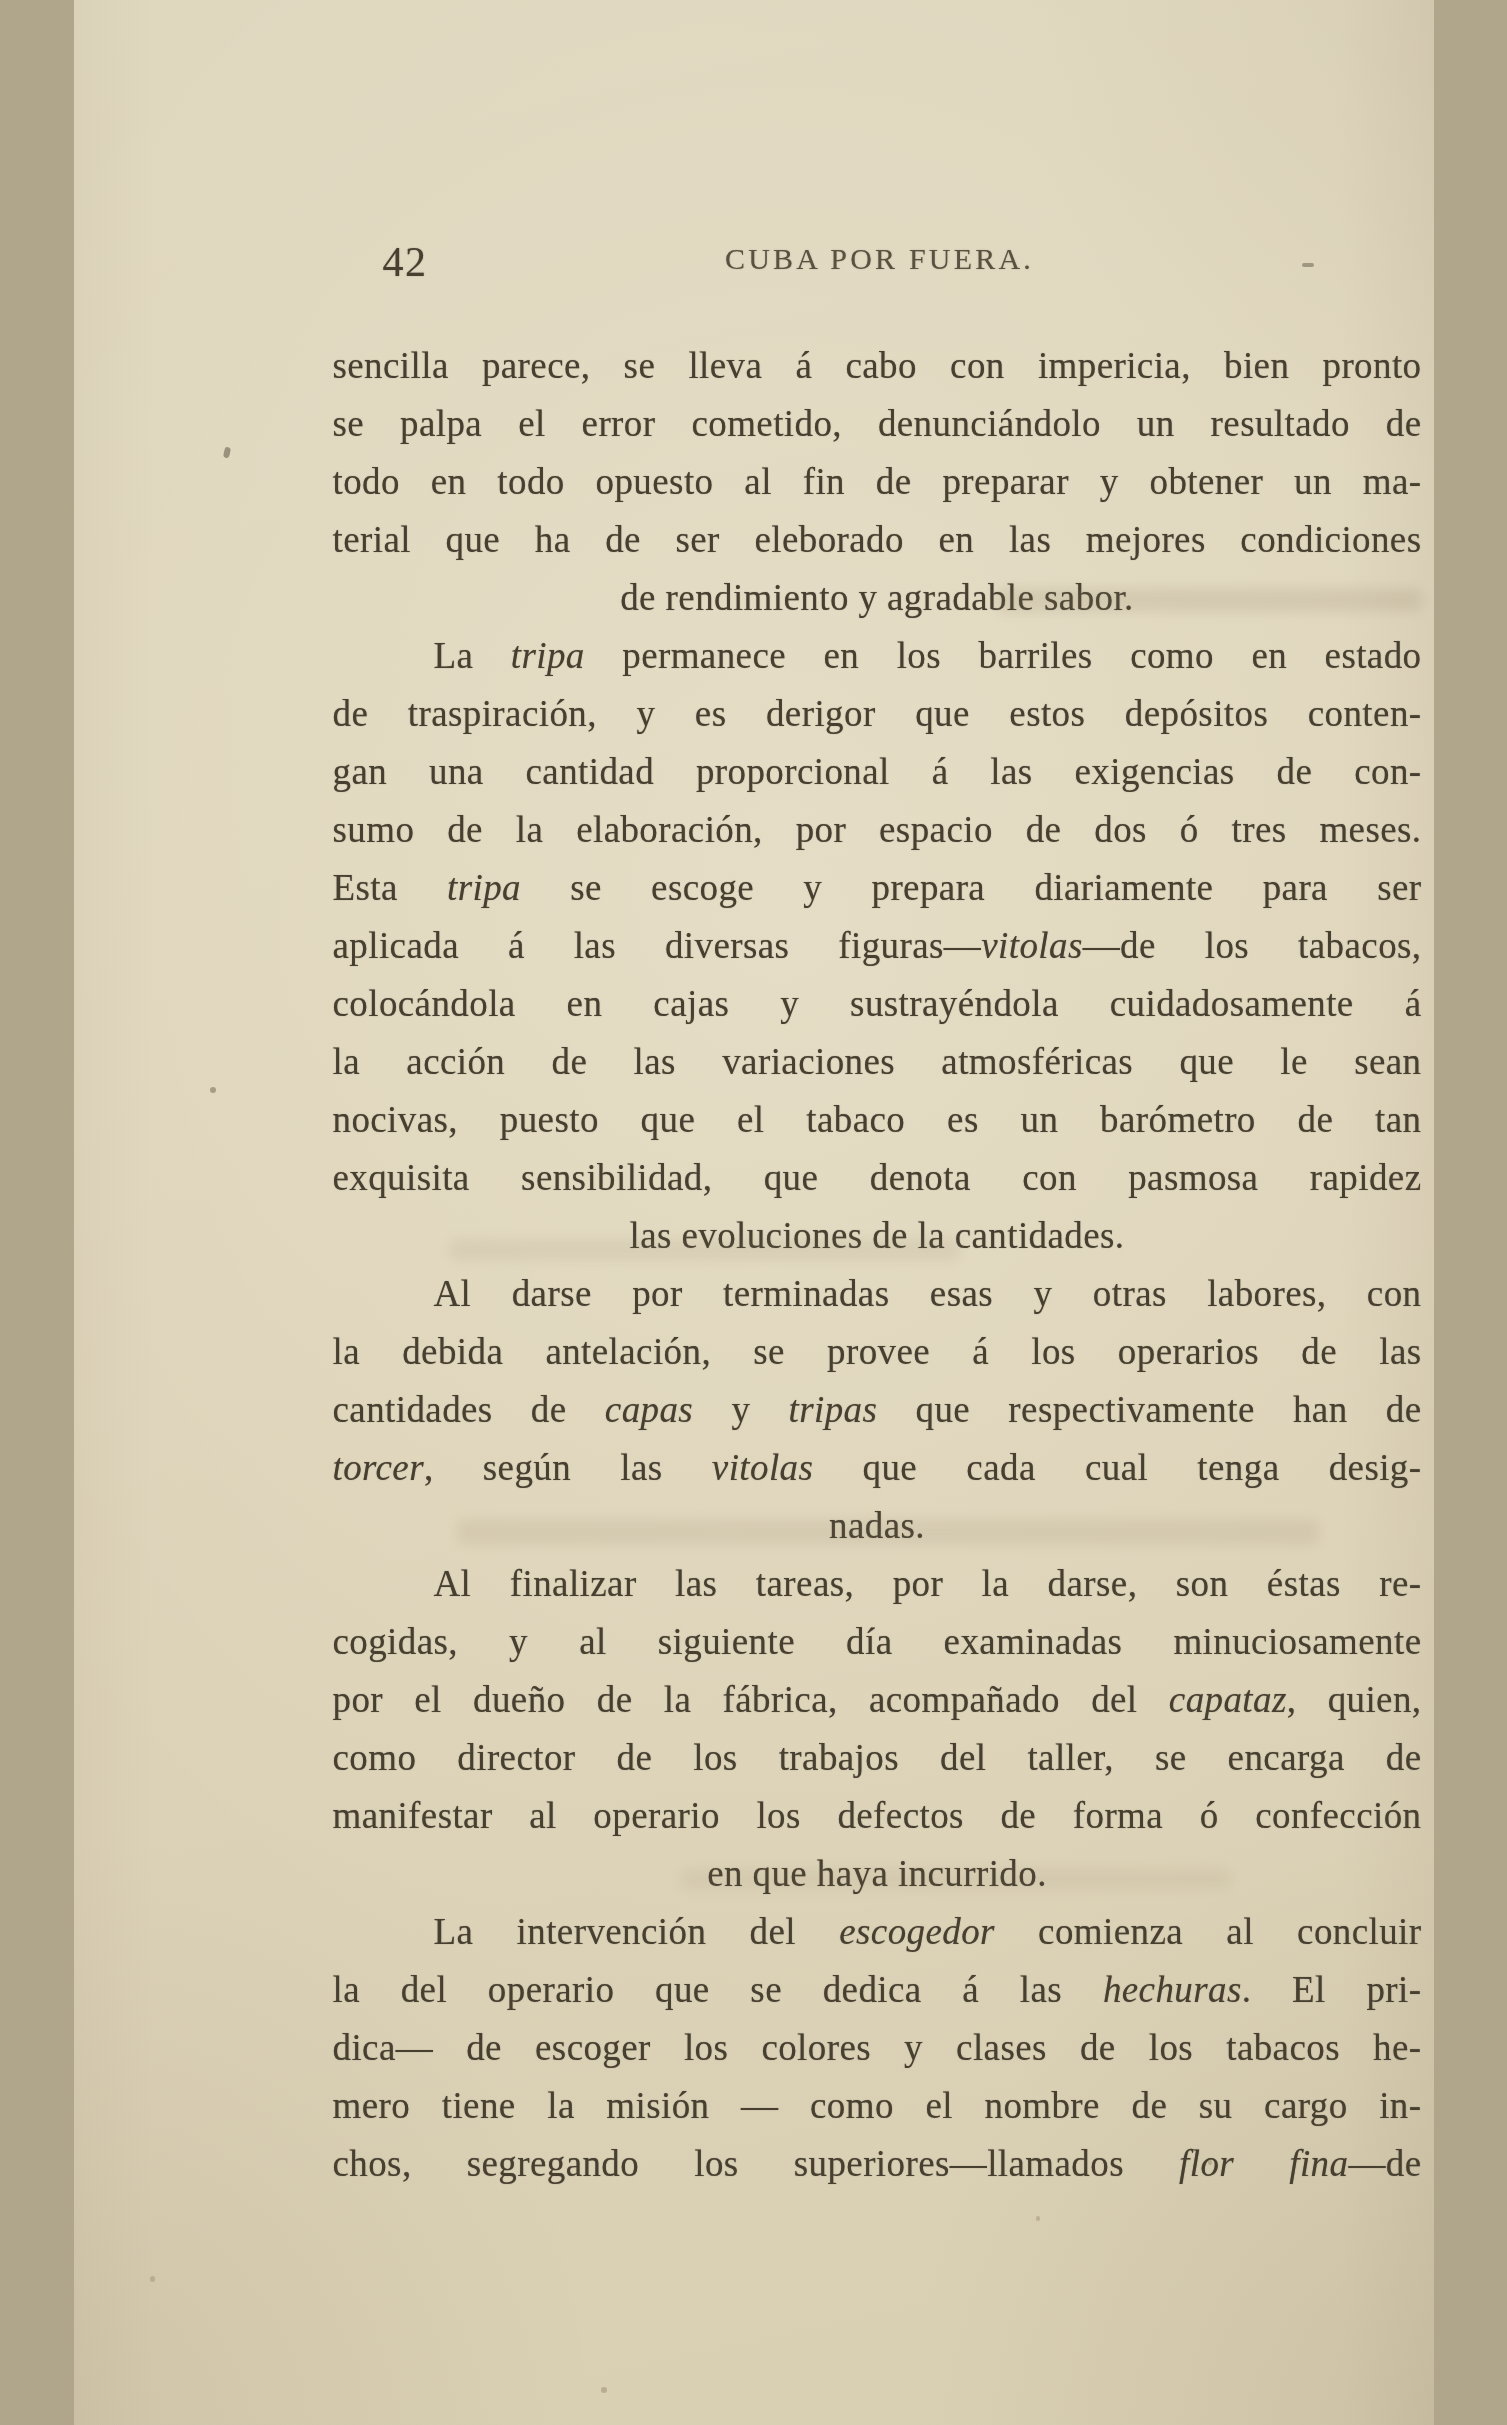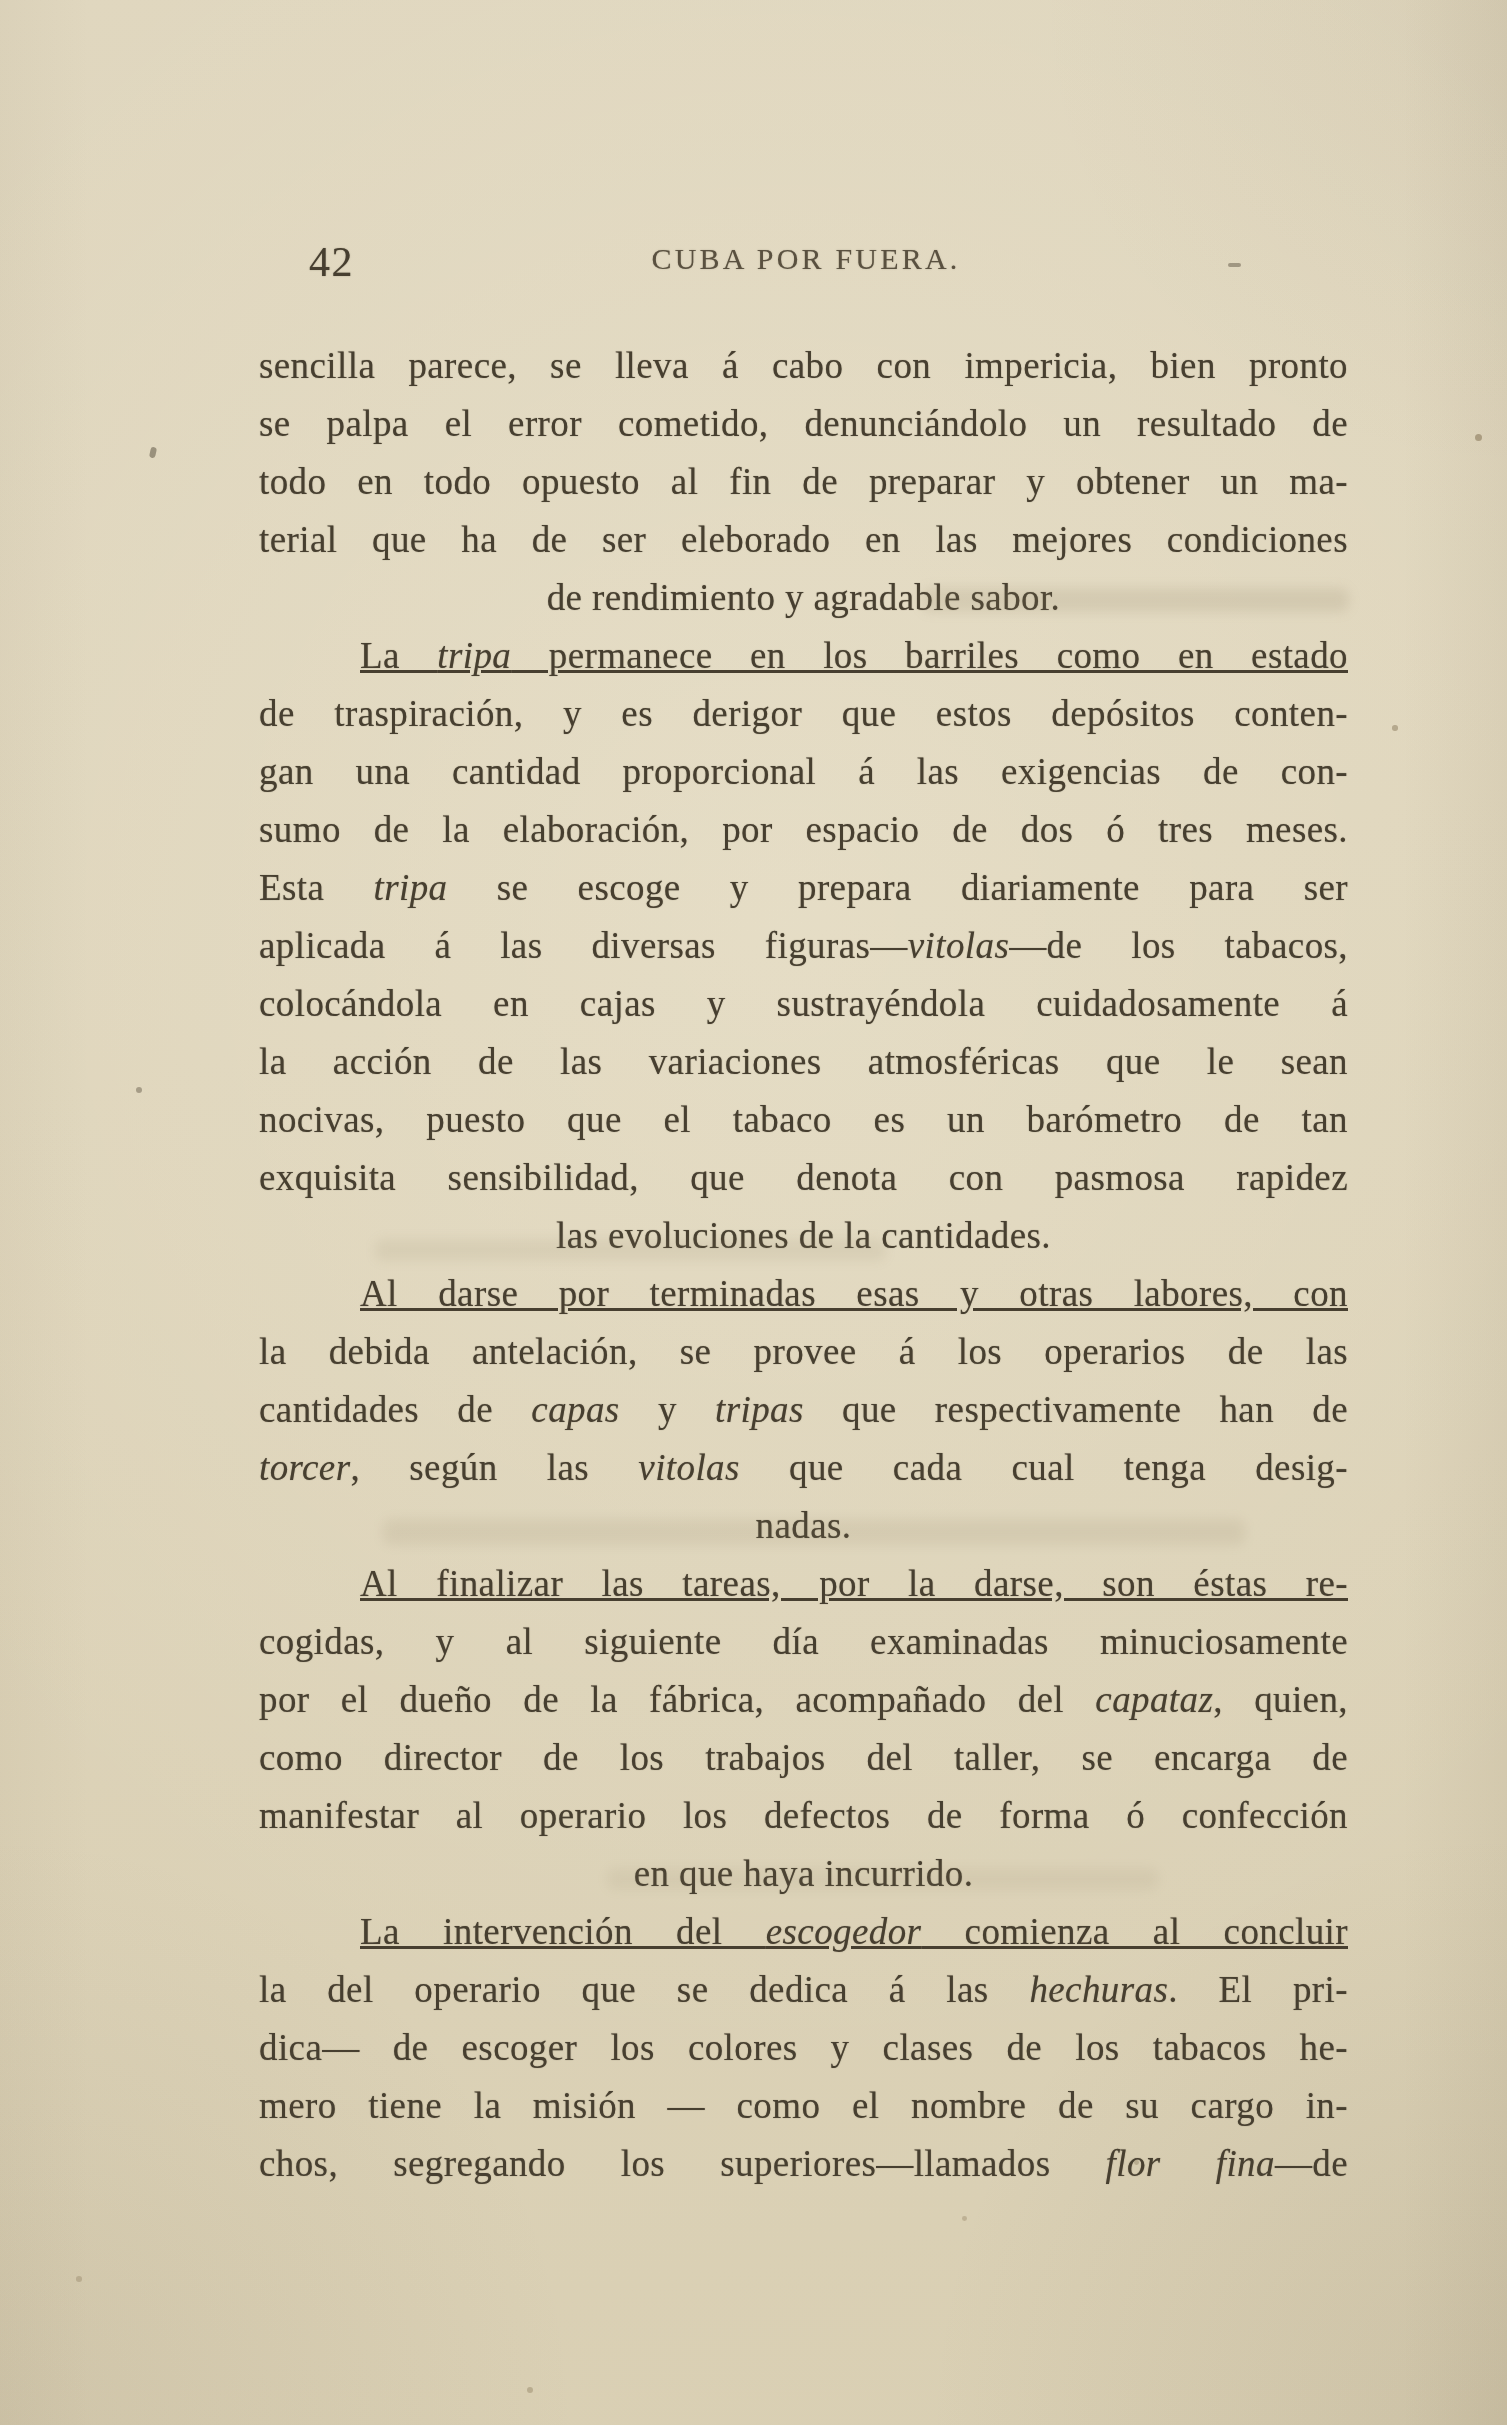--- a/index.html
+++ b/index.html
@@ -1,19 +1,19 @@
 <!DOCTYPE html>
 <html style="--paper: #ded4ba; --ink: #473f30; --header-ink: #5a5140;font-size:12.8px"><head>
 <meta charset="utf-8">
 <style>
   html, body { margin: 0; padding: 0; background: #b0a68c; }
 
   .page {
     position: relative;
-    width: 1507px;
+    width: 1360px;
     height: 2426px;
     margin: 0 auto;
     overflow: hidden;
     background:
       radial-gradient(120% 80% at 52% 38%, rgba(255,252,238,0.22) 0%, rgba(255,252,238,0) 60%),
       radial-gradient(55% 35% at 0% 100%, rgba(110,95,68,0.10), transparent 70%),
       radial-gradient(55% 35% at 100% 100%, rgba(110,95,68,0.12), transparent 70%),
       radial-gradient(45% 28% at 100% 0%, rgba(110,95,68,0.06), transparent 70%),
       linear-gradient(90deg, rgba(120,104,76,0.05) 0%, rgba(120,104,76,0) 6%, rgba(120,104,76,0) 93%, rgba(120,104,76,0.08) 100%),
       linear-gradient(168deg, #e0d7bf 0%, var(--paper, #ded4ba) 40%, #d9cfb3 100%);
@@ -49,21 +49,21 @@
     top: 337px;
     width: 1089px;
     font-size: 37px;
     line-height: 58px;
     letter-spacing: 0.4px;
     text-shadow: 0 0 1.1px rgba(71,63,48,0.55);
   }
 
   .line { height: 58px; white-space: nowrap; text-align: center; }
   .line.just { white-space: normal; text-align: justify; text-align-last: justify; }
-  .line.indent { text-indent: 101px; text-decoration: underline; }
+  .line.indent { text-indent: 101px; }
   .line .it { font-style: italic; }
 
   
   .smudge {
     position: absolute;
     background: rgba(138,125,97,0.30);
     filter: blur(5.6px);
     border-radius: 8px;
     pointer-events: none;
   }

